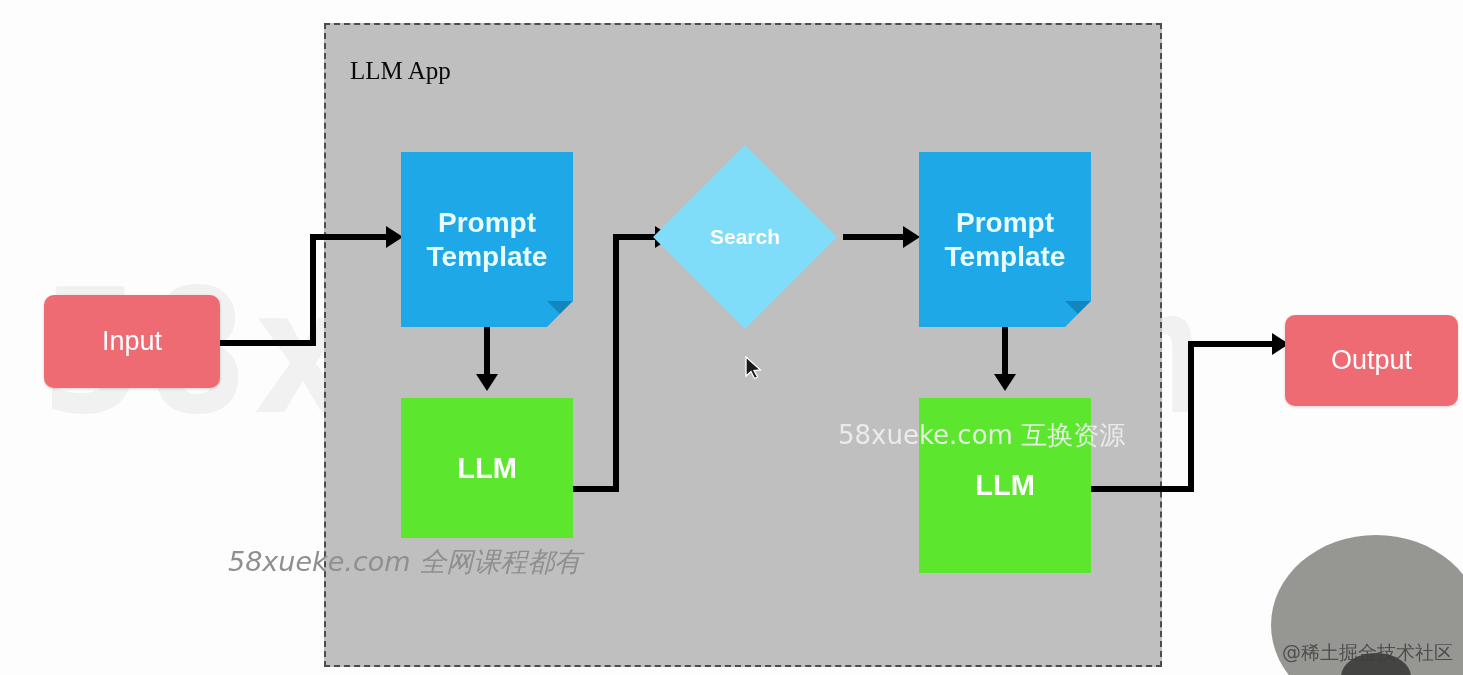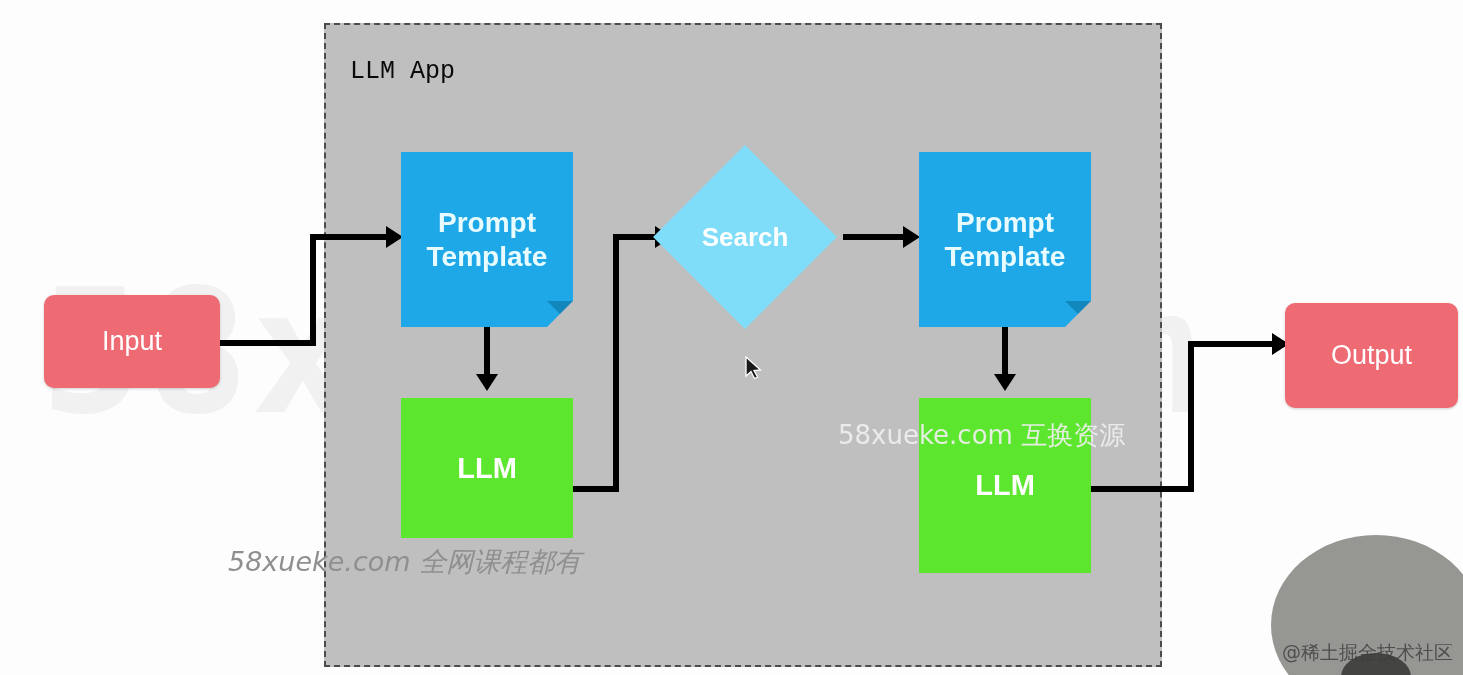--- a/index.html
+++ b/index.html
@@ -73,21 +73,21 @@
     background: #bfbfbf;
     border: 2px dashed #4c4c4c;
     box-sizing: border-box;
   }
   #panel-title {
     position: absolute;
     left: 24px;
     top: 32px;
     font-size: 25px;
     color: #0a0a0a;
-    font-family: Liberation Mono, monospace;
+    font-family: Liberation Serif, serif;
   }
 
   
   .node {
     position: absolute;
     display: flex;
     align-items: center;
     justify-content: center;
     color: #ffffff;
     box-sizing: border-box;
@@ -135,21 +135,21 @@
   .diamond-shape {
     position: absolute;
     left: 0; top: 0;
     width: 100%;
     height: 100%;
     transform: rotate(45deg);
   }
   .diamond-label {
     position: relative;
     z-index: 2;
-    font-size: 26px;
+    font-size: 21px;
     font-weight: bold;
     color: #ffffff;
   }
 
   
   .seg {
     position: absolute;
     background: #000000;
   }
   .arrow-head {
@@ -253,21 +253,21 @@
 
   <div class="node node-llm" style="left:919px; top:398px; width:172px; height:175px; background:#5ce62e;">
     <span>LLM</span>
   </div>
 
   <div class="seg" style="left:1091px; top:486px; width:103px; height:6px;"></div>
   <div class="seg" style="left:1188px; top:341px; width:6px; height:151px;"></div>
   <div class="seg" style="left:1188px; top:341px; width:86px; height:6px;"></div>
   <div class="arrow-head ah-right" style="left:1272px; top:333px;"></div>
 
-  <div class="node node-rounded" style="left:1285px; top:303px; width:173px; height:105px; background:#ee6b74;">
+  <div class="node node-rounded" style="left:1285px; top:315px; width:173px; height:91px; background:#ee6b74;">
     <span>Output</span>
   </div>
 
   <div class="wm-line wm-dark" style="left:228px; top:544px;font-style:italic;">58xueke.com  全网课程都有</div>
   <div class="wm-line wm-light" style="left:838px; top:418px;">58xueke.com  互换资源</div>
 
   <div class="blob"></div>
   <div class="blob2"></div>
   <div class="corner-credit">@稀土掘金技术社区</div>
 

